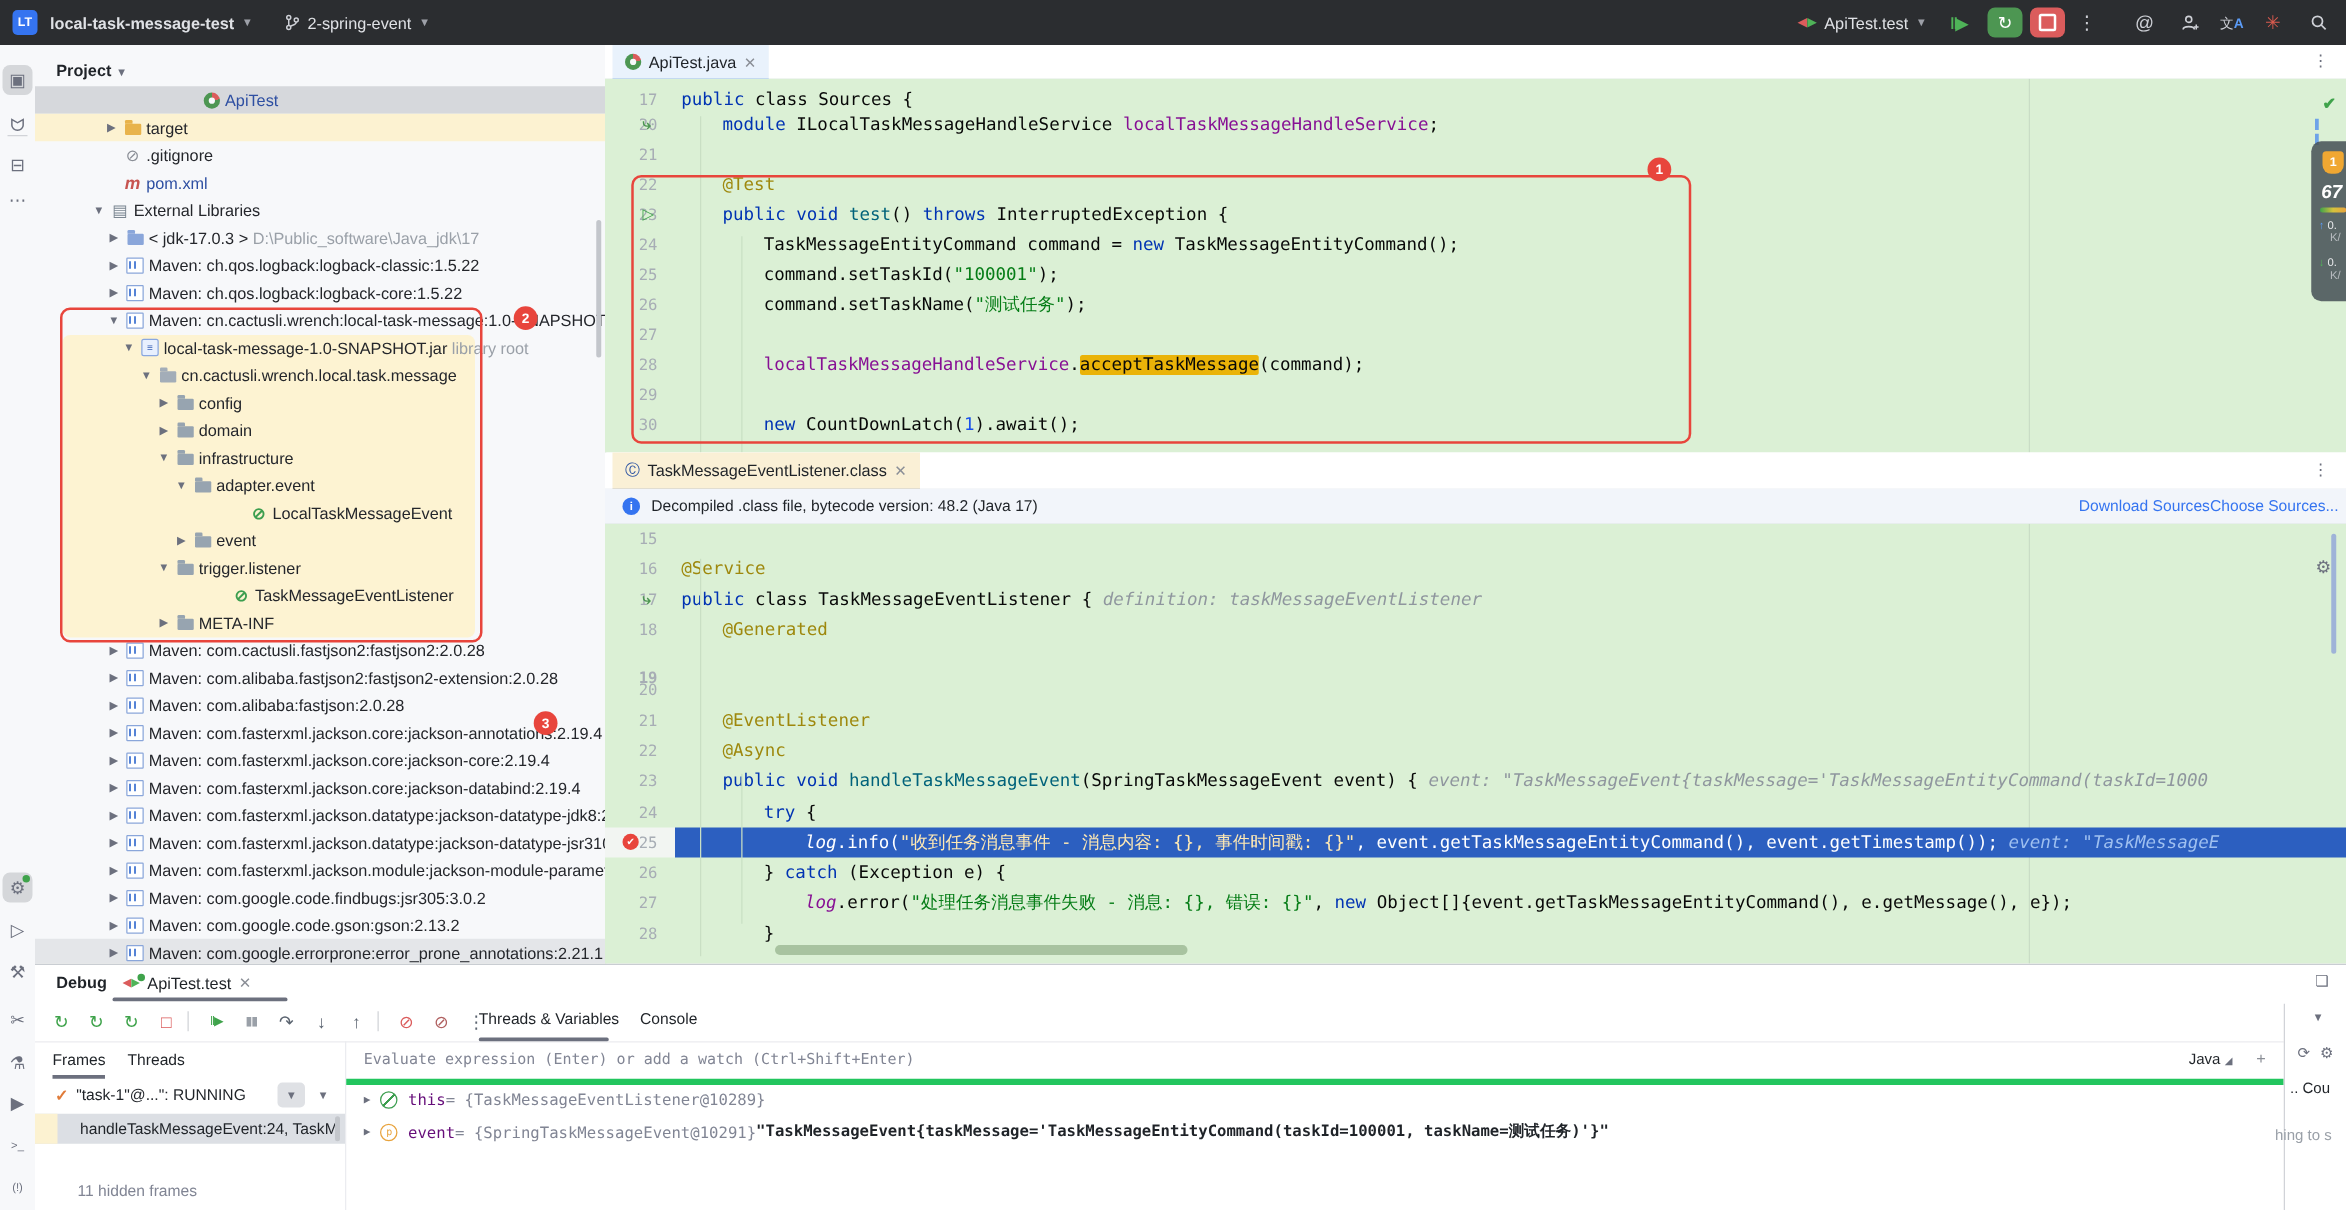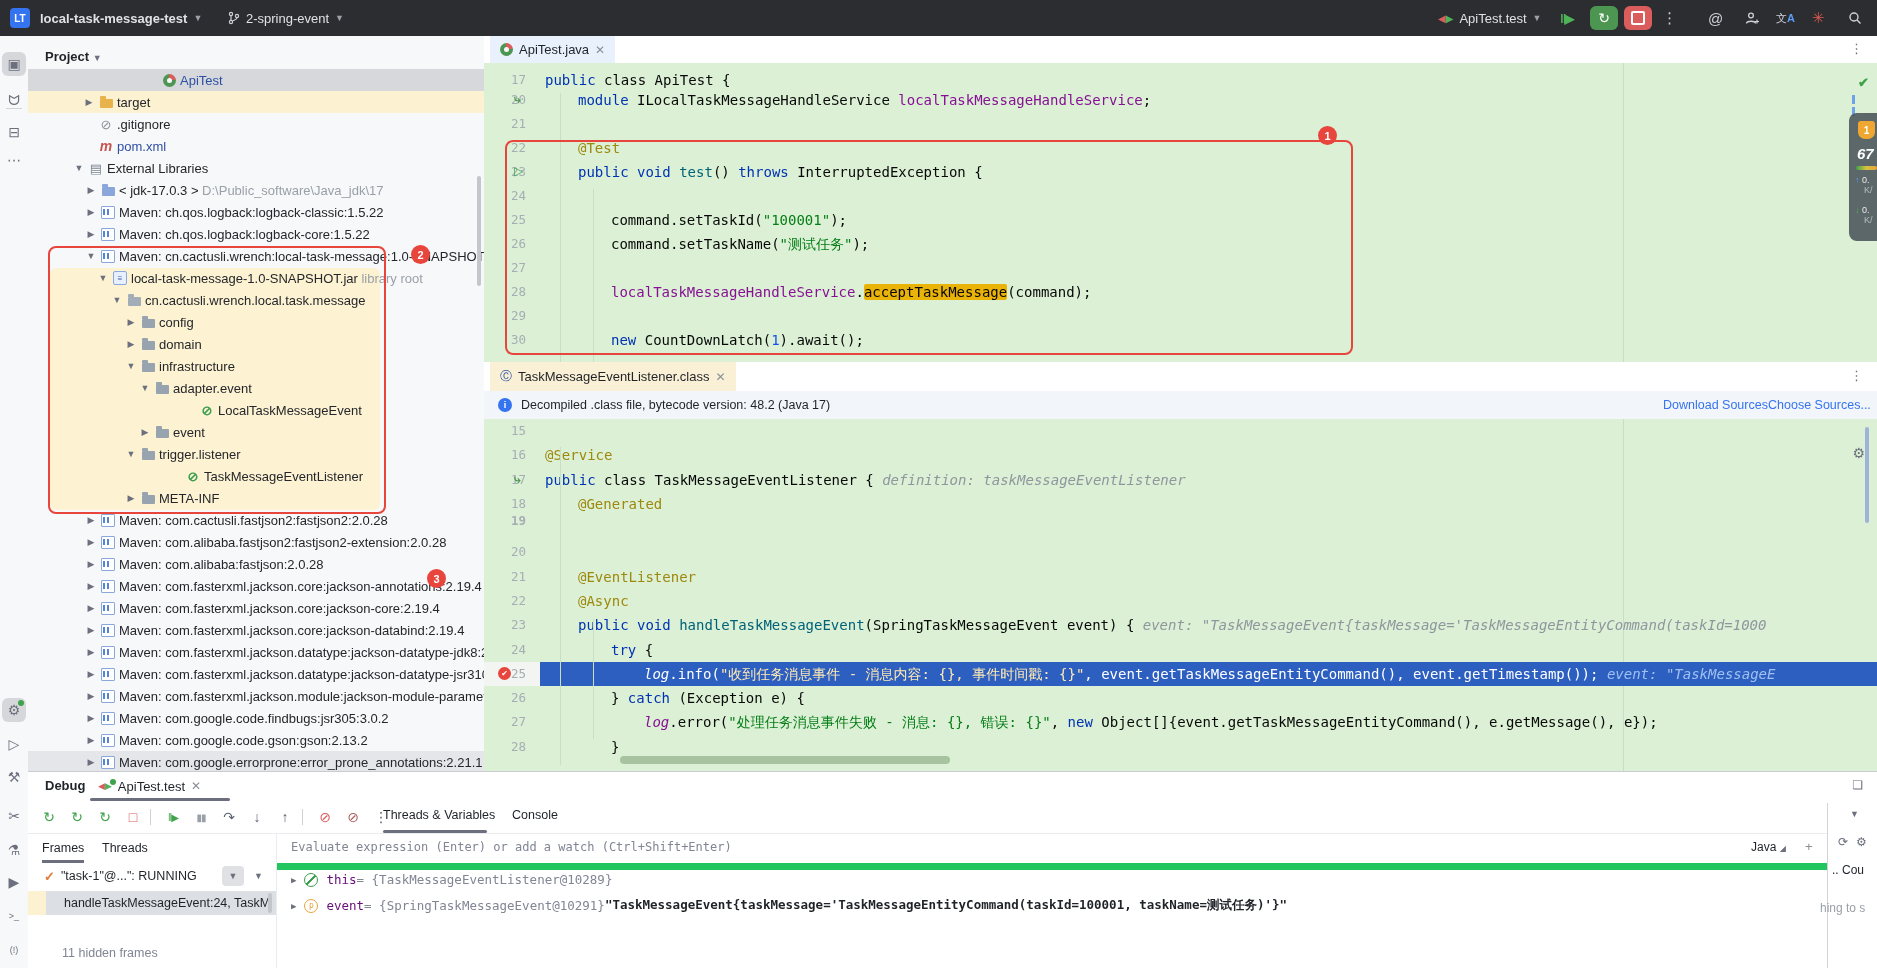--- a/index.html
+++ b/index.html
@@ -80,21 +80,21 @@
   .dt-ic{position:absolute;top:5px;width:22px;height:22px;display:flex;align-items:center;justify-content:center;font-size:14px;color:#5b6470;border-radius:4px;}
   .dt-sep{position:absolute;top:8px;width:1px;height:16px;background:#d1d3d8;}
   .dt-tab{position:absolute;top:7px;font-size:12.5px;color:#1f2328;}
   .dt-underline{position:absolute;top:29px;height:3px;background:#6c707e;border-radius:2px;}
   .frames-panel{position:absolute;left:0;top:61px;width:248px;height:136px;border-right:1px solid #ebecf0;overflow:hidden;}
   .fr-tab{position:absolute;top:8px;font-size:12.5px;}
   .thread-row{position:absolute;left:0;top:30px;width:248px;height:26px;display:flex;align-items:center;}
   .filter-btn{position:absolute;left:194px;top:3px;width:22px;height:20px;background:#dfe1e5;border-radius:4px;display:flex;align-items:center;justify-content:center;color:#6c707e;font-size:9px;}
   .frame-row{position:absolute;left:0;width:248px;height:24px;display:flex;align-items:center;font-size:12.5px;}
   .vars-panel{position:absolute;left:249px;top:61px;width:1550px;height:136px;}
-  .eval-row{position:absolute;left:0;top:0;width:1550px;height:30px;border-bottom:7px solid #22c55e;}
+  .eval-row{position:absolute;left:0;top:0;width:1550px;height:30px;border-bottom:5px solid #22c55e;}
   .var-row{position:absolute;left:0;width:1550px;height:25px;display:flex;align-items:center;font-size:12.5px;}
   .var-name{color:#660e7a;}
   .var-val{color:#818594;}
   .var-str{color:#1f2328;font-weight:bold;}
   .circ-ic{width:12px;height:12px;border-radius:50%;display:flex;align-items:center;justify-content:center;font-size:8px;}
   
   #mempanel{left:1827px;top:803px;width:50px;height:165px;border-left:1px solid #d1d3d8;background:#fff;}
   
   #monitor{left:1849px;top:113px;width:28px;height:128px;background:rgba(73,83,89,0.88);border-radius:8px 0 0 8px;color:#fff;z-index:50;}
   .shield{position:absolute;left:9px;top:8px;width:17px;height:18px;background:#f0a732;border-radius:3px 3px 7px 7px;color:#fff;font-size:10px;font-weight:bold;display:flex;align-items:center;justify-content:center;}
@@ -417,32 +417,33 @@
     <div class="ed-tab" style="left:6px;background:#e9f2fc;border-bottom:2px solid #3574f0;">
       <span class="gauge"></span>
       <span>ApiTest.java</span>
       <span class="tab-close">✕</span>
     </div>
     <div style="position:absolute;right:14px;top:5px;color:#6c707e;">⋮</div>
   </div>
   <div id="ed1" class="editor-bg" style="top:63px;height:299px;">
       <div class="guide" style="left: 1139px; top: 0px; height: 100%; background: rgb(201, 221, 198);"></div>
       <div class="lineno mono" style="left: 16px; top: 5px; line-height: 24px; position: absolute; width: 26px;">17</div>
-      <div class="code-line mono" style="left: 61px; top: 5px; line-height: 24px;"><span class="tk-k">public </span><span class="tk-c">class ApiTest {</span></div>
+      <div class="code-line mono" style="left: 61px; top: 5px; line-height: 24px;"><span class="tk-k">public </span><span class="tk-c">class Sources {</span></div>
       <div class="lineno mono" style="left: 16px; top: 25px; line-height: 24px; position: absolute; width: 26px;">20</div>
       <span class="gut-ic" style="left: 30px; top: 29px; color: rgb(77, 150, 82); font-weight: bold;">⤷</span>
       <div class="code-line mono" style="left: 94px; top: 25px; line-height: 24px;"><span class="tk-k">module </span><span class="tk-c">ILocalTaskMessageHandleService </span><span class="tk-f">localTaskMessageHandleService</span><span class="tk-c">;</span></div>
       <div class="lineno mono" style="left: 16px; top: 49px; line-height: 24px; position: absolute; width: 26px;">21</div>
       <div class="code-line mono" style="left: 94px; top: 49px; line-height: 24px;"></div>
       <div class="lineno mono" style="left: 16px; top: 73px; line-height: 24px; position: absolute; width: 26px;">22</div>
       <div class="code-line mono" style="left: 94px; top: 73px; line-height: 24px;"><span class="tk-a">@Test</span></div>
       <div class="lineno mono" style="left: 16px; top: 97px; line-height: 24px; position: absolute; width: 26px;">23</div>
       <span class="gut-ic" style="left: 30px; top: 101px; color: rgb(63, 163, 75);">▷</span>
       <div class="code-line mono" style="left: 94px; top: 97px; line-height: 24px;"><span class="tk-k">public void </span><span class="tk-m">test</span><span class="tk-c">() </span><span class="tk-k">throws</span><span class="tk-c"> InterruptedException {</span></div>
       <div class="lineno mono" style="left: 16px; top: 121px; line-height: 24px; position: absolute; width: 26px;">24</div>
+      <div class="code-line mono" style="left: 127px; top: 121px; line-height: 24px;"><span class="tk-c">TaskMessageEntityCommand command = </span><span class="tk-k">new</span><span class="tk-c"> TaskMessageEntityCommand();</span></div>
       <div class="lineno mono" style="left: 16px; top: 145px; line-height: 24px; position: absolute; width: 26px;">25</div>
       <div class="code-line mono" style="left: 127px; top: 145px; line-height: 24px;"><span class="tk-c">command.setTaskId(</span><span class="tk-s">"100001"</span><span class="tk-c">);</span></div>
       <div class="lineno mono" style="left: 16px; top: 169px; line-height: 24px; position: absolute; width: 26px;">26</div>
       <div class="code-line mono" style="left: 127px; top: 169px; line-height: 24px;"><span class="tk-c">command.setTaskName(</span><span class="tk-s">"测试任务"</span><span class="tk-c">);</span></div>
       <div class="lineno mono" style="left: 16px; top: 193px; line-height: 24px; position: absolute; width: 26px;">27</div>
       <div class="code-line mono" style="left: 127px; top: 193px; line-height: 24px;"></div>
       <div class="lineno mono" style="left: 16px; top: 217px; line-height: 24px; position: absolute; width: 26px;">28</div>
       <div class="code-line mono" style="left: 127px; top: 217px; line-height: 24px;"><span class="tk-f">localTaskMessageHandleService</span><span class="tk-c">.</span><span class="tk-c tk-call">acceptTaskMessage</span><span class="tk-c">(command);</span></div>
       <div class="lineno mono" style="left: 16px; top: 241px; line-height: 24px; position: absolute; width: 26px;">29</div>
       <div class="code-line mono" style="left: 127px; top: 241px; line-height: 24px;"></div>
@@ -473,21 +474,21 @@
       <div class="guide" style="left: 1139px; top: 0px; height: 100%; background: rgb(201, 221, 198);"></div>
       <div class="lineno mono" style="left: 16px; top: 0px; line-height: 24px; position: absolute; width: 26px;">15</div>
       <div class="code-line mono" style="left: 61px; top: 0px; line-height: 24px;"></div>
       <div class="lineno mono" style="left: 16px; top: 24px; line-height: 24px; position: absolute; width: 26px;">16</div>
       <div class="code-line mono" style="left: 61px; top: 24px; line-height: 24px;"><span class="tk-a">@Service</span></div>
       <div class="lineno mono" style="left: 16px; top: 49px; line-height: 24px; position: absolute; width: 26px;">17</div>
       <span class="gut-ic" style="left: 30px; top: 53px; color: rgb(77, 150, 82); font-weight: bold;">⤷</span>
       <div class="code-line mono" style="left: 61px; top: 49px; line-height: 24px;"><span class="tk-k">public </span><span class="tk-c">class TaskMessageEventListener {</span><span class="tk-h">  definition: taskMessageEventListener</span></div>
       <div class="lineno mono" style="left: 16px; top: 73px; line-height: 24px; position: absolute; width: 26px;">18</div>
       <div class="code-line mono" style="left: 94px; top: 73px; line-height: 24px;"><span class="tk-a">@Generated</span></div>
-      <div class="lineno mono" style="left: 16px; top: 90px; line-height: 24px; position: absolute; width: 26px; font-weight: bold;">19</div>
+      <div class="lineno mono" style="left: 16px; top: 111px; line-height: 24px; position: absolute; width: 26px; font-weight: bold;">19</div>
       <div class="lineno mono" style="left: 16px; top: 121px; line-height: 24px; position: absolute; width: 26px;">20</div>
       <div class="code-line mono" style="left: 94px; top: 121px; line-height: 24px;"></div>
       <div class="lineno mono" style="left: 16px; top: 146px; line-height: 24px; position: absolute; width: 26px;">21</div>
       <div class="code-line mono" style="left: 94px; top: 146px; line-height: 24px;"><span class="tk-a">@EventListener</span></div>
       <div class="lineno mono" style="left: 16px; top: 170px; line-height: 24px; position: absolute; width: 26px;">22</div>
       <div class="code-line mono" style="left: 94px; top: 170px; line-height: 24px;"><span class="tk-a">@Async</span></div>
       <div class="lineno mono" style="left: 16px; top: 194px; line-height: 24px; position: absolute; width: 26px;">23</div>
       <div class="code-line mono" style="left: 94px; top: 194px; line-height: 24px;"><span class="tk-k">public void </span><span class="tk-m">handleTaskMessageEvent</span><span class="tk-c">(SpringTaskMessageEvent event) {</span><span class="tk-h">  event: "TaskMessageEvent{taskMessage='TaskMessageEntityCommand(taskId=1000</span></div>
       <div class="lineno mono" style="left: 16px; top: 219px; line-height: 24px; position: absolute; width: 26px;">24</div>
       <div class="code-line mono" style="left: 127px; top: 219px; line-height: 24px;"><span class="tk-k">try</span><span class="tk-c"> {</span></div>

